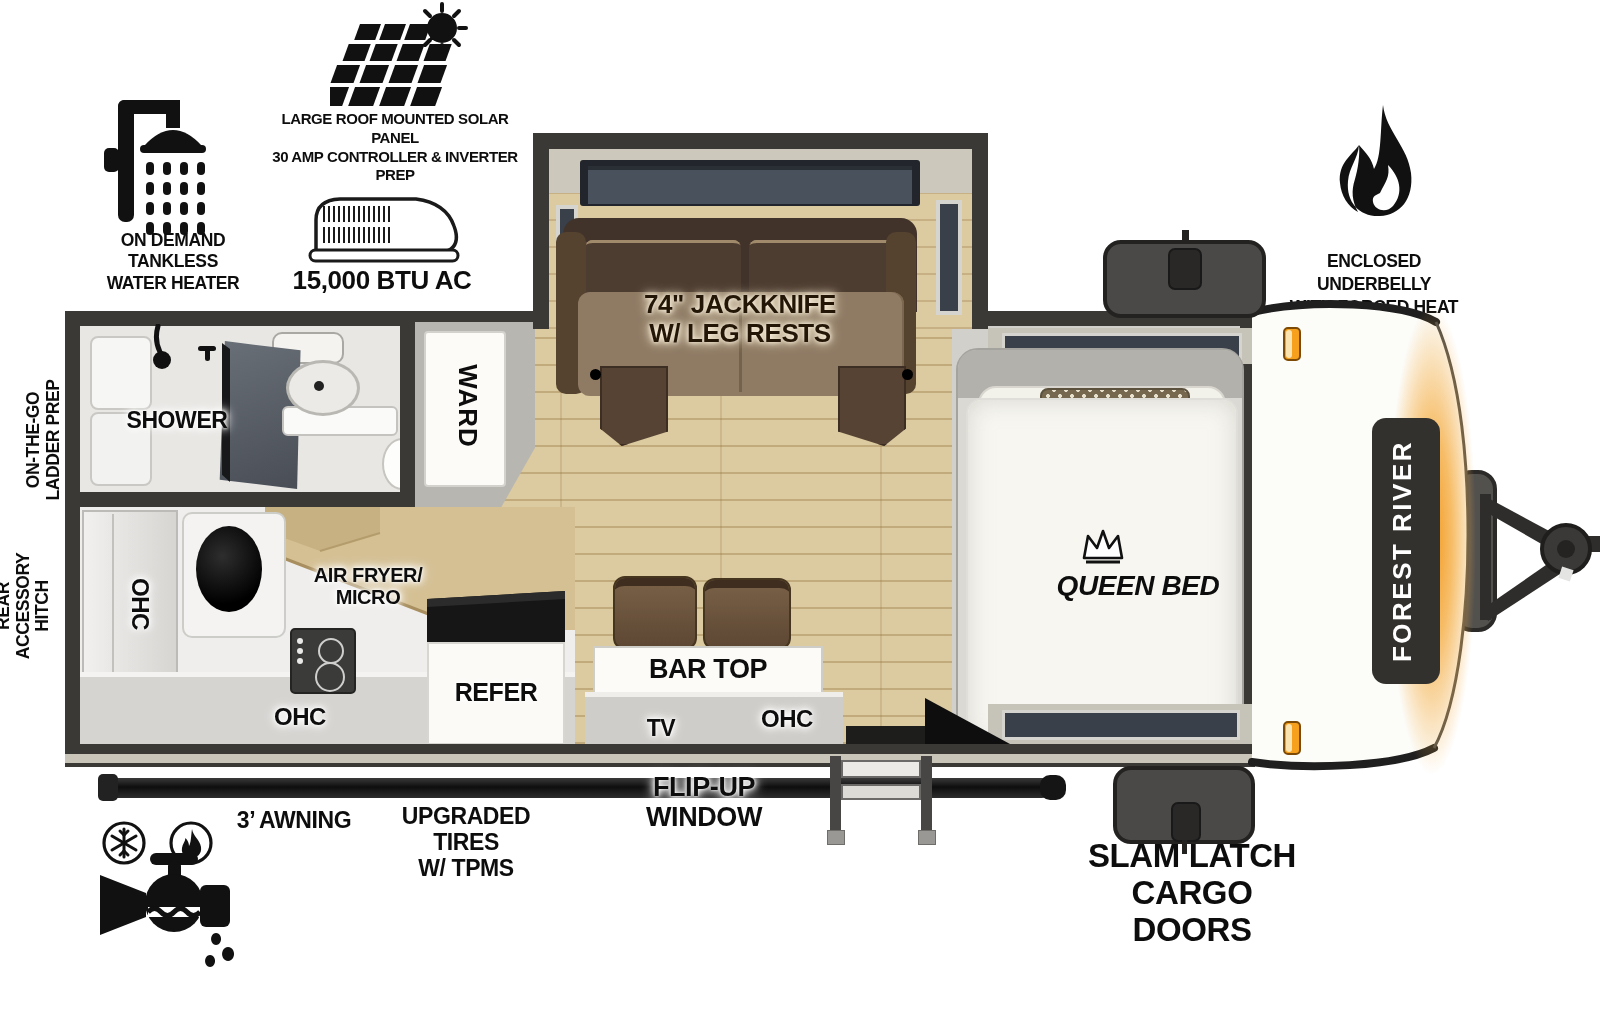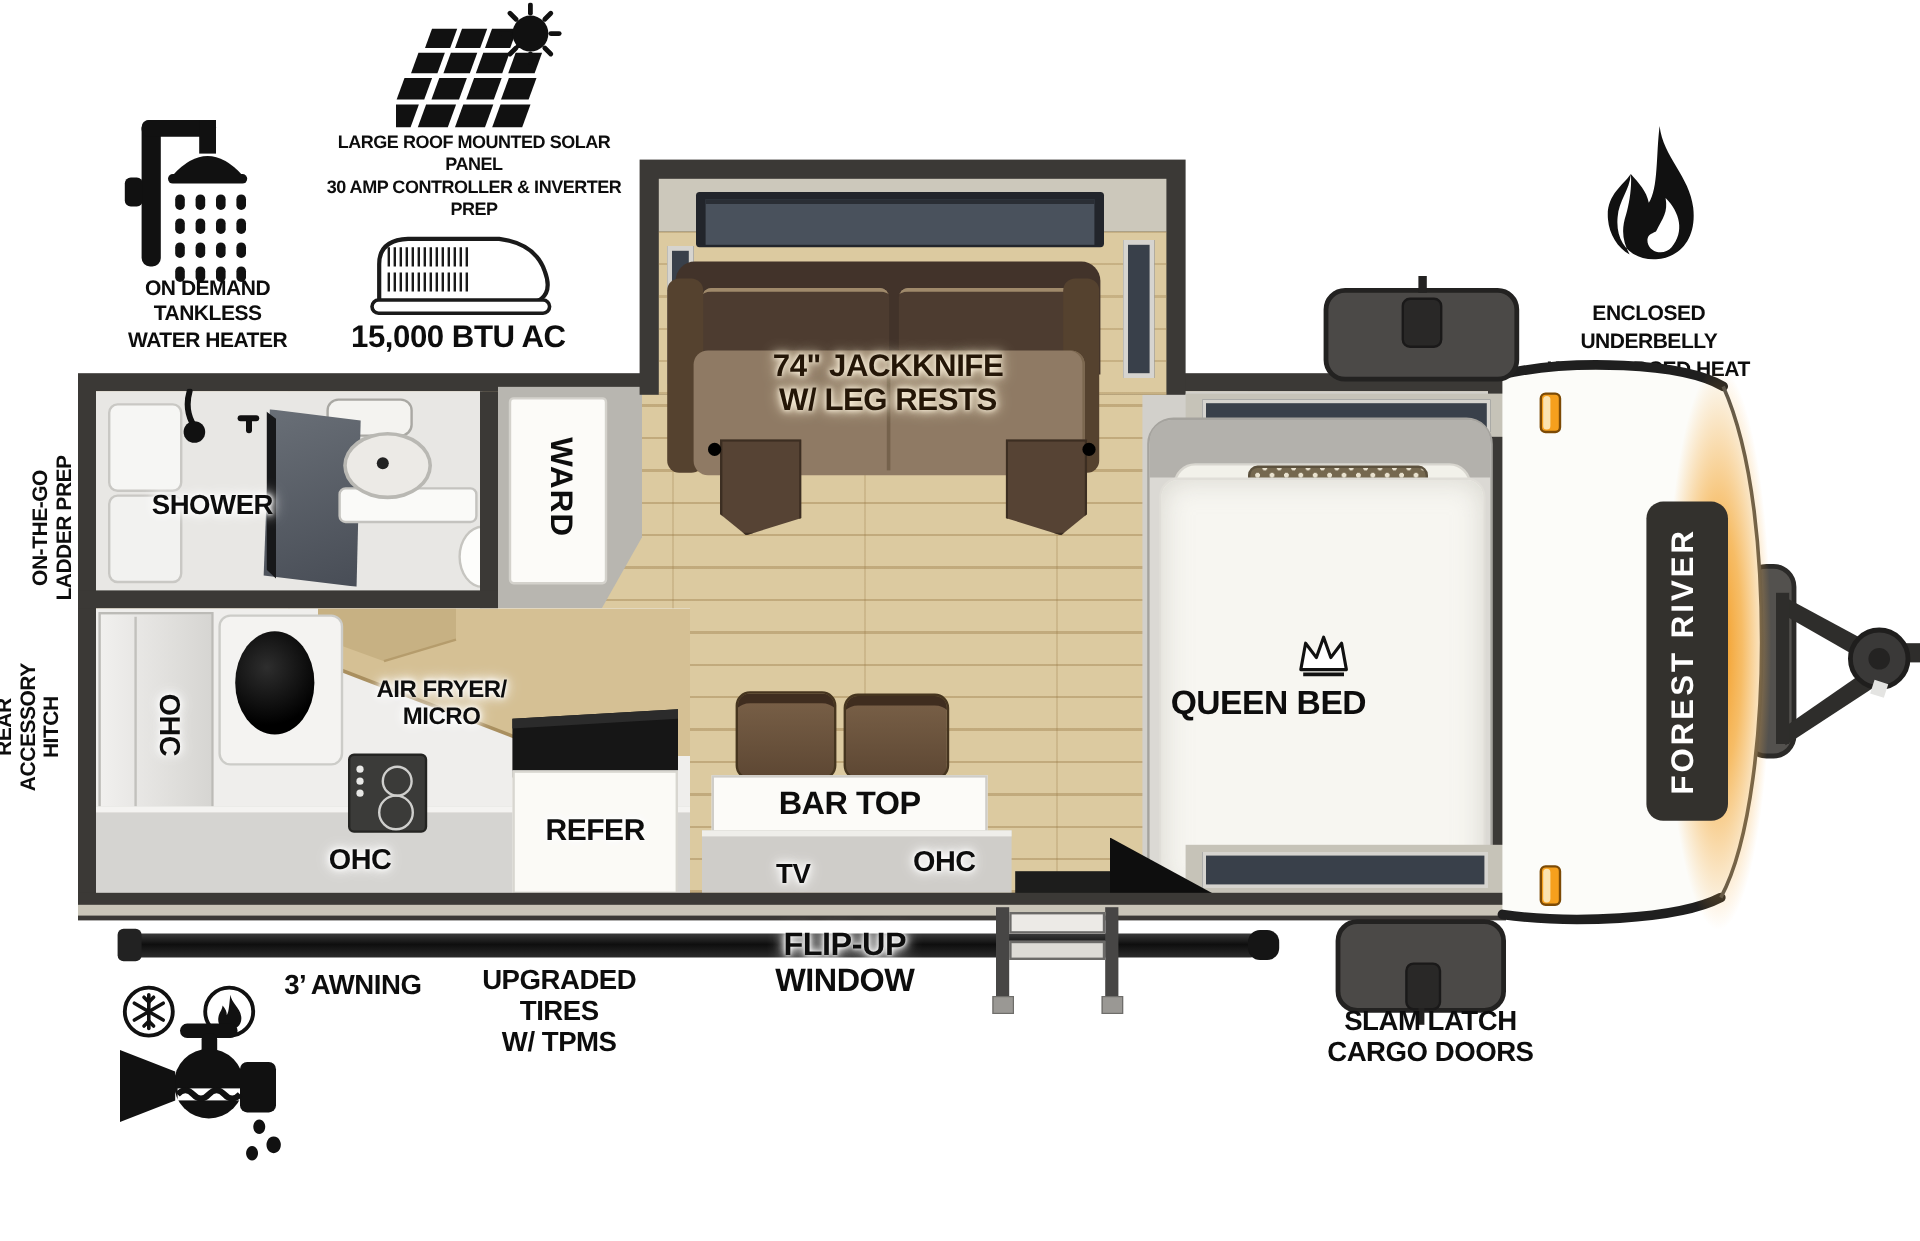--- a/index.html
+++ b/index.html
@@ -192,21 +192,21 @@
   <div class="abs" style="left:978px;top:386px;width:244px;height:44px;background:#f2f1ea;border:2px solid #d8d6cf;border-radius:18px;"></div>
   <div class="abs" style="left:1040px;top:388px;width:146px;height:64px;border-radius:8px;background-color:#75684f;
        background-image:radial-gradient(#e9e2cf 1.8px, transparent 2.2px),radial-gradient(#e9e2cf 1.8px, transparent 2.2px);
        background-size:12px 12px;background-position:0 0,6px 6px;border:2px solid #5c513d;"></div>
   <div class="abs" style="left:966px;top:398px;width:268px;height:344px;background:#f7f6f1;border:2px solid #e0ded8;border-radius:16px;
        box-shadow:inset 0 0 24px rgba(190,188,178,.55);"></div>
   <svg class="abs" style="left:1080px;top:528px;" width="46" height="38" viewBox="0 0 46 38">
     <path d="M4,30 L8,8 L17,20 L23,3 L29,20 L38,8 L42,30 Z" fill="#fff" stroke="#111" stroke-width="2.6" stroke-linejoin="round"></path>
     <line x1="6" y1="34" x2="40" y2="34" stroke="#111" stroke-width="3"></line>
   </svg>
-  <div class="abs lbl" style="left:949px;top:570px;width:216px;font-size:28px;">QUEEN BED</div>
+  <div class="abs lbl" style="left:1030px;top:570px;width:216px;font-size:28px;font-style:italic;">QUEEN BED</div>
 
   <div class="abs" style="left:988px;top:704px;width:267px;height:42px;background:#c6c3b8;"></div>
   <div class="abs glass" style="left:1002px;top:710px;width:238px;height:30px;"></div>
 
   <div class="abs" style="left:80px;top:507px;width:495px;height:237px;background:#efeeec;"></div>
 
   <svg class="abs" style="left:80px;top:507px;" width="495" height="237" viewBox="0 0 495 237">
     <polygon points="185,0 495,0 495,123 390,123 185,44" fill="#d5c094"></polygon>
     <polygon points="185,0 300,0 300,26 240,44 185,24" fill="#c7b183"></polygon>
     <line x1="185" y1="44" x2="390" y2="123" stroke="#a98f5f" stroke-width="3"></line>
@@ -307,21 +307,21 @@
     </g>
   </svg>
   <div class="abs lbl rotccw" style="left:1256px;top:533px;width:300px;height:36px;font-size:26px;color:#fff;letter-spacing:2.5px;">FOREST RIVER</div>
 
   <div class="abs cargo" style="left:1103px;top:240px;width:163px;height:78px;"></div>
   <div class="abs" style="left:1182px;top:230px;width:7px;height:14px;background:#232221;"></div>
   <div class="abs latch" style="left:1168px;top:248px;width:34px;height:42px;"></div>
   <div class="abs cargo" style="left:1113px;top:766px;width:142px;height:78px;"></div>
   <div class="abs latch" style="left:1171px;top:802px;width:30px;height:40px;"></div>
   <div class="abs" style="left:1182px;top:840px;width:5px;height:14px;background:#232221;"></div>
-  <div class="abs lbl pre" style="left:1082px;top:838px;width:220px;font-size:23px;">SLAM LATCH
+  <div class="abs lbl pre" style="left:1082px;top:838px;width:220px;font-size:33px;">SLAM LATCH
 CARGO DOORS</div>
 
   <svg class="abs" style="left:88px;top:815px;" width="155" height="160" viewBox="0 0 155 160">
 
     <g>
       <circle cx="36" cy="28" r="20" fill="none" stroke="#111" stroke-width="3.2"></circle>
       <g stroke="#111" stroke-width="3" stroke-linecap="round">
         <line x1="36" y1="14" x2="36" y2="42"></line>
         <line x1="24" y1="21" x2="48" y2="35"></line>
         <line x1="24" y1="35" x2="48" y2="21"></line>

